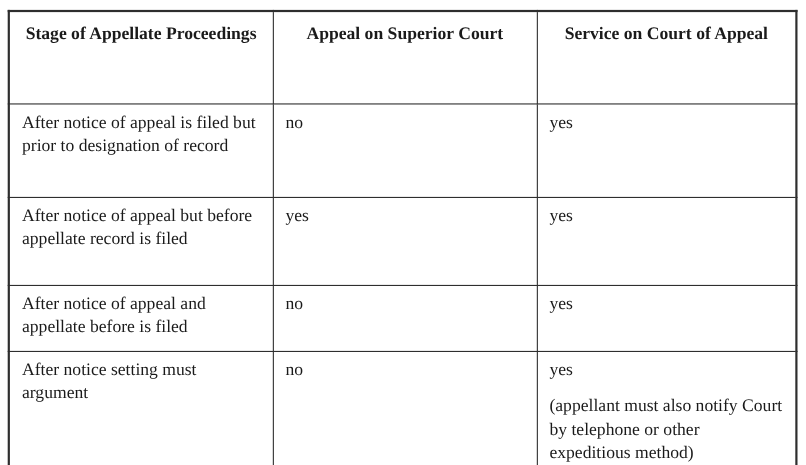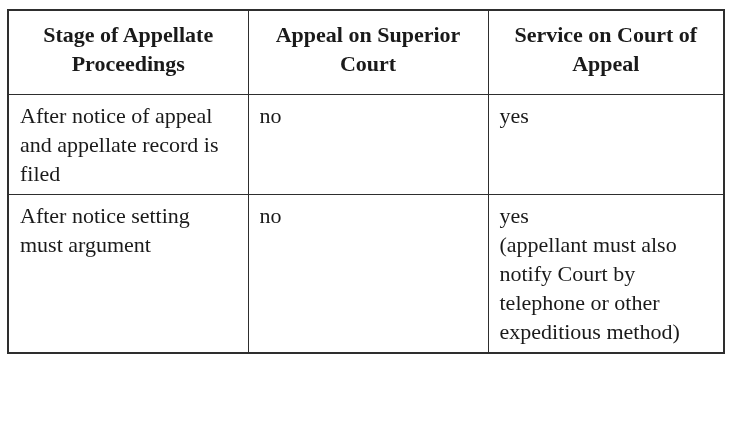--- a/index.html
+++ b/index.html
@@ -24,57 +24,67 @@
     top: 9px;
     width: 716px;
     border-collapse: collapse;
     table-layout: fixed;
     border: 2px solid #2e2e2e;
     background: #ffffff;
   }
   .rules-table th, .rules-table td {
     border: 1px solid #2e2e2e;
     vertical-align: top;
-    font-size: 22px;
+    font-size: 16px;
     line-height: 1.32;
     padding: 6px 11px 6px 11px;
     overflow: hidden;
   }
   .rules-table th {
     font-weight: bold;
     text-align: center;
     padding-top: 9px;
   }
   tr.row-header { height: 84px; }
   tr.row-0 { height: 85px; }
   tr.row-1 { height: 80px; }
   tr.row-2 { height: 60px; }
   tr.row-3 { height: 90px; }
-  .note { margin-top: 0; }
+  .note { margin-top: 12px; }
 </style>
 </head>
 <body>
 
 <div class="page">
   <table class="rules-table">
     <colgroup>
       <col style="width:240px">
       <col style="width:240px">
       <col style="width:236px">
     </colgroup>
     <thead>
       <tr class="row-header">
         <th>Stage of Appellate Proceedings</th>
         <th>Appeal on Superior Court</th>
         <th>Service on Court of Appeal</th>
       </tr>
     </thead>
     <tbody>
+      <tr class="row-0">
+        <td>After notice of appeal is filed but prior to designation of record</td>
+        <td>no</td>
+        <td>yes</td>
+      </tr>
+      <tr class="row-1">
+        <td>After notice of appeal but before appellate record is filed</td>
+        <td>yes</td>
+        <td>yes</td>
+      </tr>
       <tr class="row-2">
-        <td>After notice of appeal and appellate record is filed</td>
+        <td>After notice of appeal and appellate before is filed</td>
         <td>no</td>
         <td>yes</td>
       </tr>
       <tr class="row-3">
         <td>After notice setting must argument</td>
         <td>no</td>
         <td>
           <div>yes</div>
           <div class="note">(appellant must also notify Court by telephone or other expeditious method)</div>
         </td>

